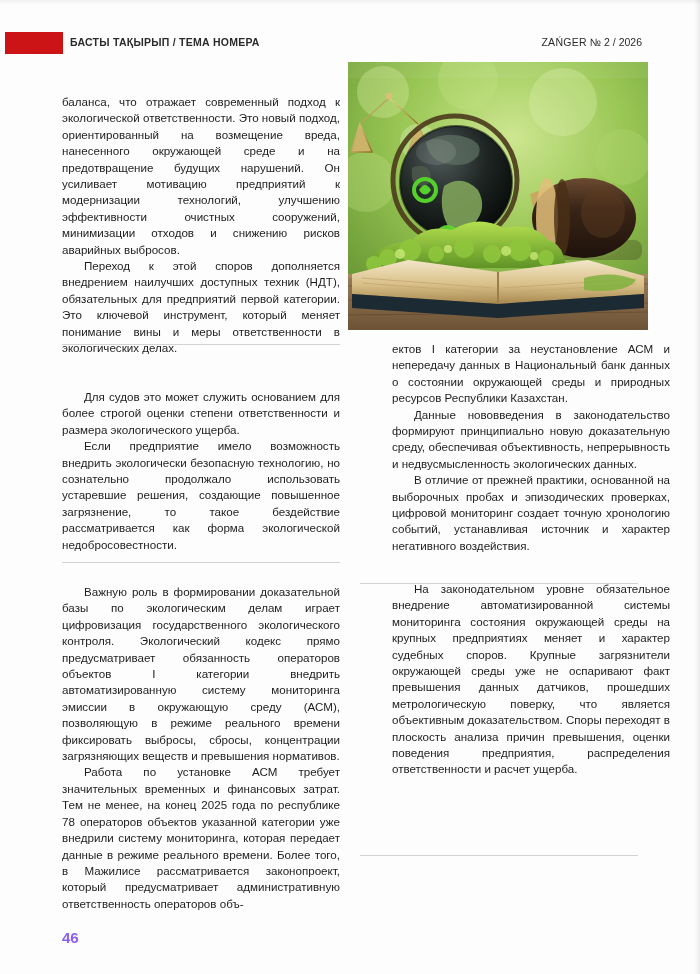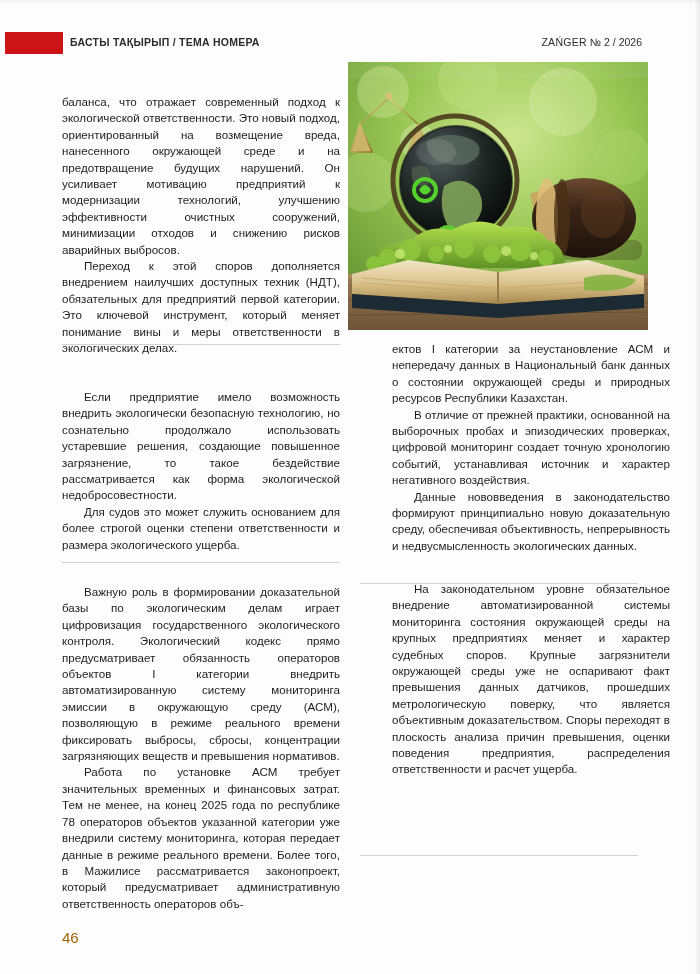--- a/index.html
+++ b/index.html
@@ -109,22 +109,22 @@
     background: #8fbf4f;
   }
   .figure svg { display: block; }
 
   
   .folio {
     position: absolute;
     left: 62px;
     bottom: 28px;
     font-size: 15px;
-    color: #a16207;
-    font-weight: 400;
+    color: #8b5cf6;
+    font-weight: 700;
   }
 
   
   .scan-edge-r {
     position: absolute;
     right: 0; top: 0;
     width: 6px; height: 974px;
     background: linear-gradient(to right, rgba(0,0,0,0.00), rgba(0,0,0,0.07));
     pointer-events: none;
   }
@@ -286,39 +286,39 @@
     <div class="block">
       <p class="body-text no-indent">баланса, что отражает современный подход к экологической ответственности. Это новый подход, ориентированный на возмещение вреда, нанесенного окружающей среде и на предотвращение будущих нарушений. Он усиливает мотивацию предприятий к модернизации технологий, улучшению эффективности очистных сооружений, минимизации отходов и снижению рисков аварийных выбросов.</p>
       <p class="body-text">Переход к этой споров дополняется внедрением наилучших доступных техник (НДТ), обязательных для предприятий первой категории. Это ключевой инструмент, который меняет понимание вины и меры ответственности в экологических делах.</p>
     </div>
   </div>
 
   <hr class="rule" style="position:absolute; left:62px; top:344px;">
 
   <div class="col col-left" style="top:357px;">
     <div class="block">
+      <p class="body-text">Для судов это может служить основанием для более строгой оценки степени ответственности и размера экологического ущерба.</p>
       <p class="body-text">Если предприятие имело возможность внедрить экологически безопасную технологию, но сознательно продолжало использовать устаревшие решения, создающие повышенное загрязнение, то такое бездействие рассматривается как форма экологической недобросовестности.</p>
-      <p class="body-text">Для судов это может служить основанием для более строгой оценки степени ответственности и размера экологического ущерба.</p>
     </div>
   </div>
 
   <hr class="rule" style="position:absolute; left:62px; top:562px;">
 
   <div class="col col-left" style="top:552px;">
     <div class="block">
       <p class="body-text">Важную роль в формировании доказательной базы по экологическим делам играет цифровизация государственного экологического контроля. Экологический кодекс прямо предусматривает обязанность операторов объектов I категории внедрить автоматизированную систему мониторинга эмиссии в окружающую среду (АСМ), позволяющую в режиме реального времени фиксировать выбросы, сбросы, концентрации загрязняющих веществ и превышения нормативов.</p>
       <p class="body-text">Работа по установке АСМ требует значительных временных и финансовых затрат. Тем не менее, на конец 2025 года по республике 78 операторов объектов указанной категории уже внедрили систему мониторинга, которая передает данные в режиме реального времени. Более того, в Мажилисе рассматривается законопроект, который предусматривает административную ответственность операторов объ-</p>
     </div>
   </div>
 
   <div class="col col-right" style="top:341px;">
     <div class="block">
       <p class="body-text no-indent">ектов I категории за неустановление АСМ и непередачу данных в Национальный банк данных о состоянии окружающей среды и природных ресурсов Республики Казахстан.</p>
+      <p class="body-text">Данные нововведения в законодательство формируют принципиально новую доказательную среду, обеспечивая объективность, непрерывность и недвусмысленность экологических данных.</p>
       <p class="body-text">В отличие от прежней практики, основанной на выборочных пробах и эпизодических проверках, цифровой мониторинг создает точную хронологию событий, устанавливая источник и характер негативного воздействия.</p>
-      <p class="body-text">Данные нововведения в законодательство формируют принципиально новую доказательную среду, обеспечивая объективность, непрерывность и недвусмысленность экологических данных.</p>
     </div>
   </div>
 
   <hr class="rule" style="position:absolute; left:360px; top:583px;">
 
   <div class="col col-right" style="top:581px;">
     <div class="block">
       <p class="body-text">На законодательном уровне обязательное внедрение автоматизированной системы мониторинга состояния окружающей среды на крупных предприятиях меняет и характер судебных споров. Крупные загрязнители окружающей среды уже не оспаривают факт превышения данных датчиков, прошедших метрологическую поверку, что является объективным доказательством. Споры переходят в плоскость анализа причин превышения, оценки поведения предприятия, распределения ответственности и расчет ущерба.</p>
     </div>
   </div>

